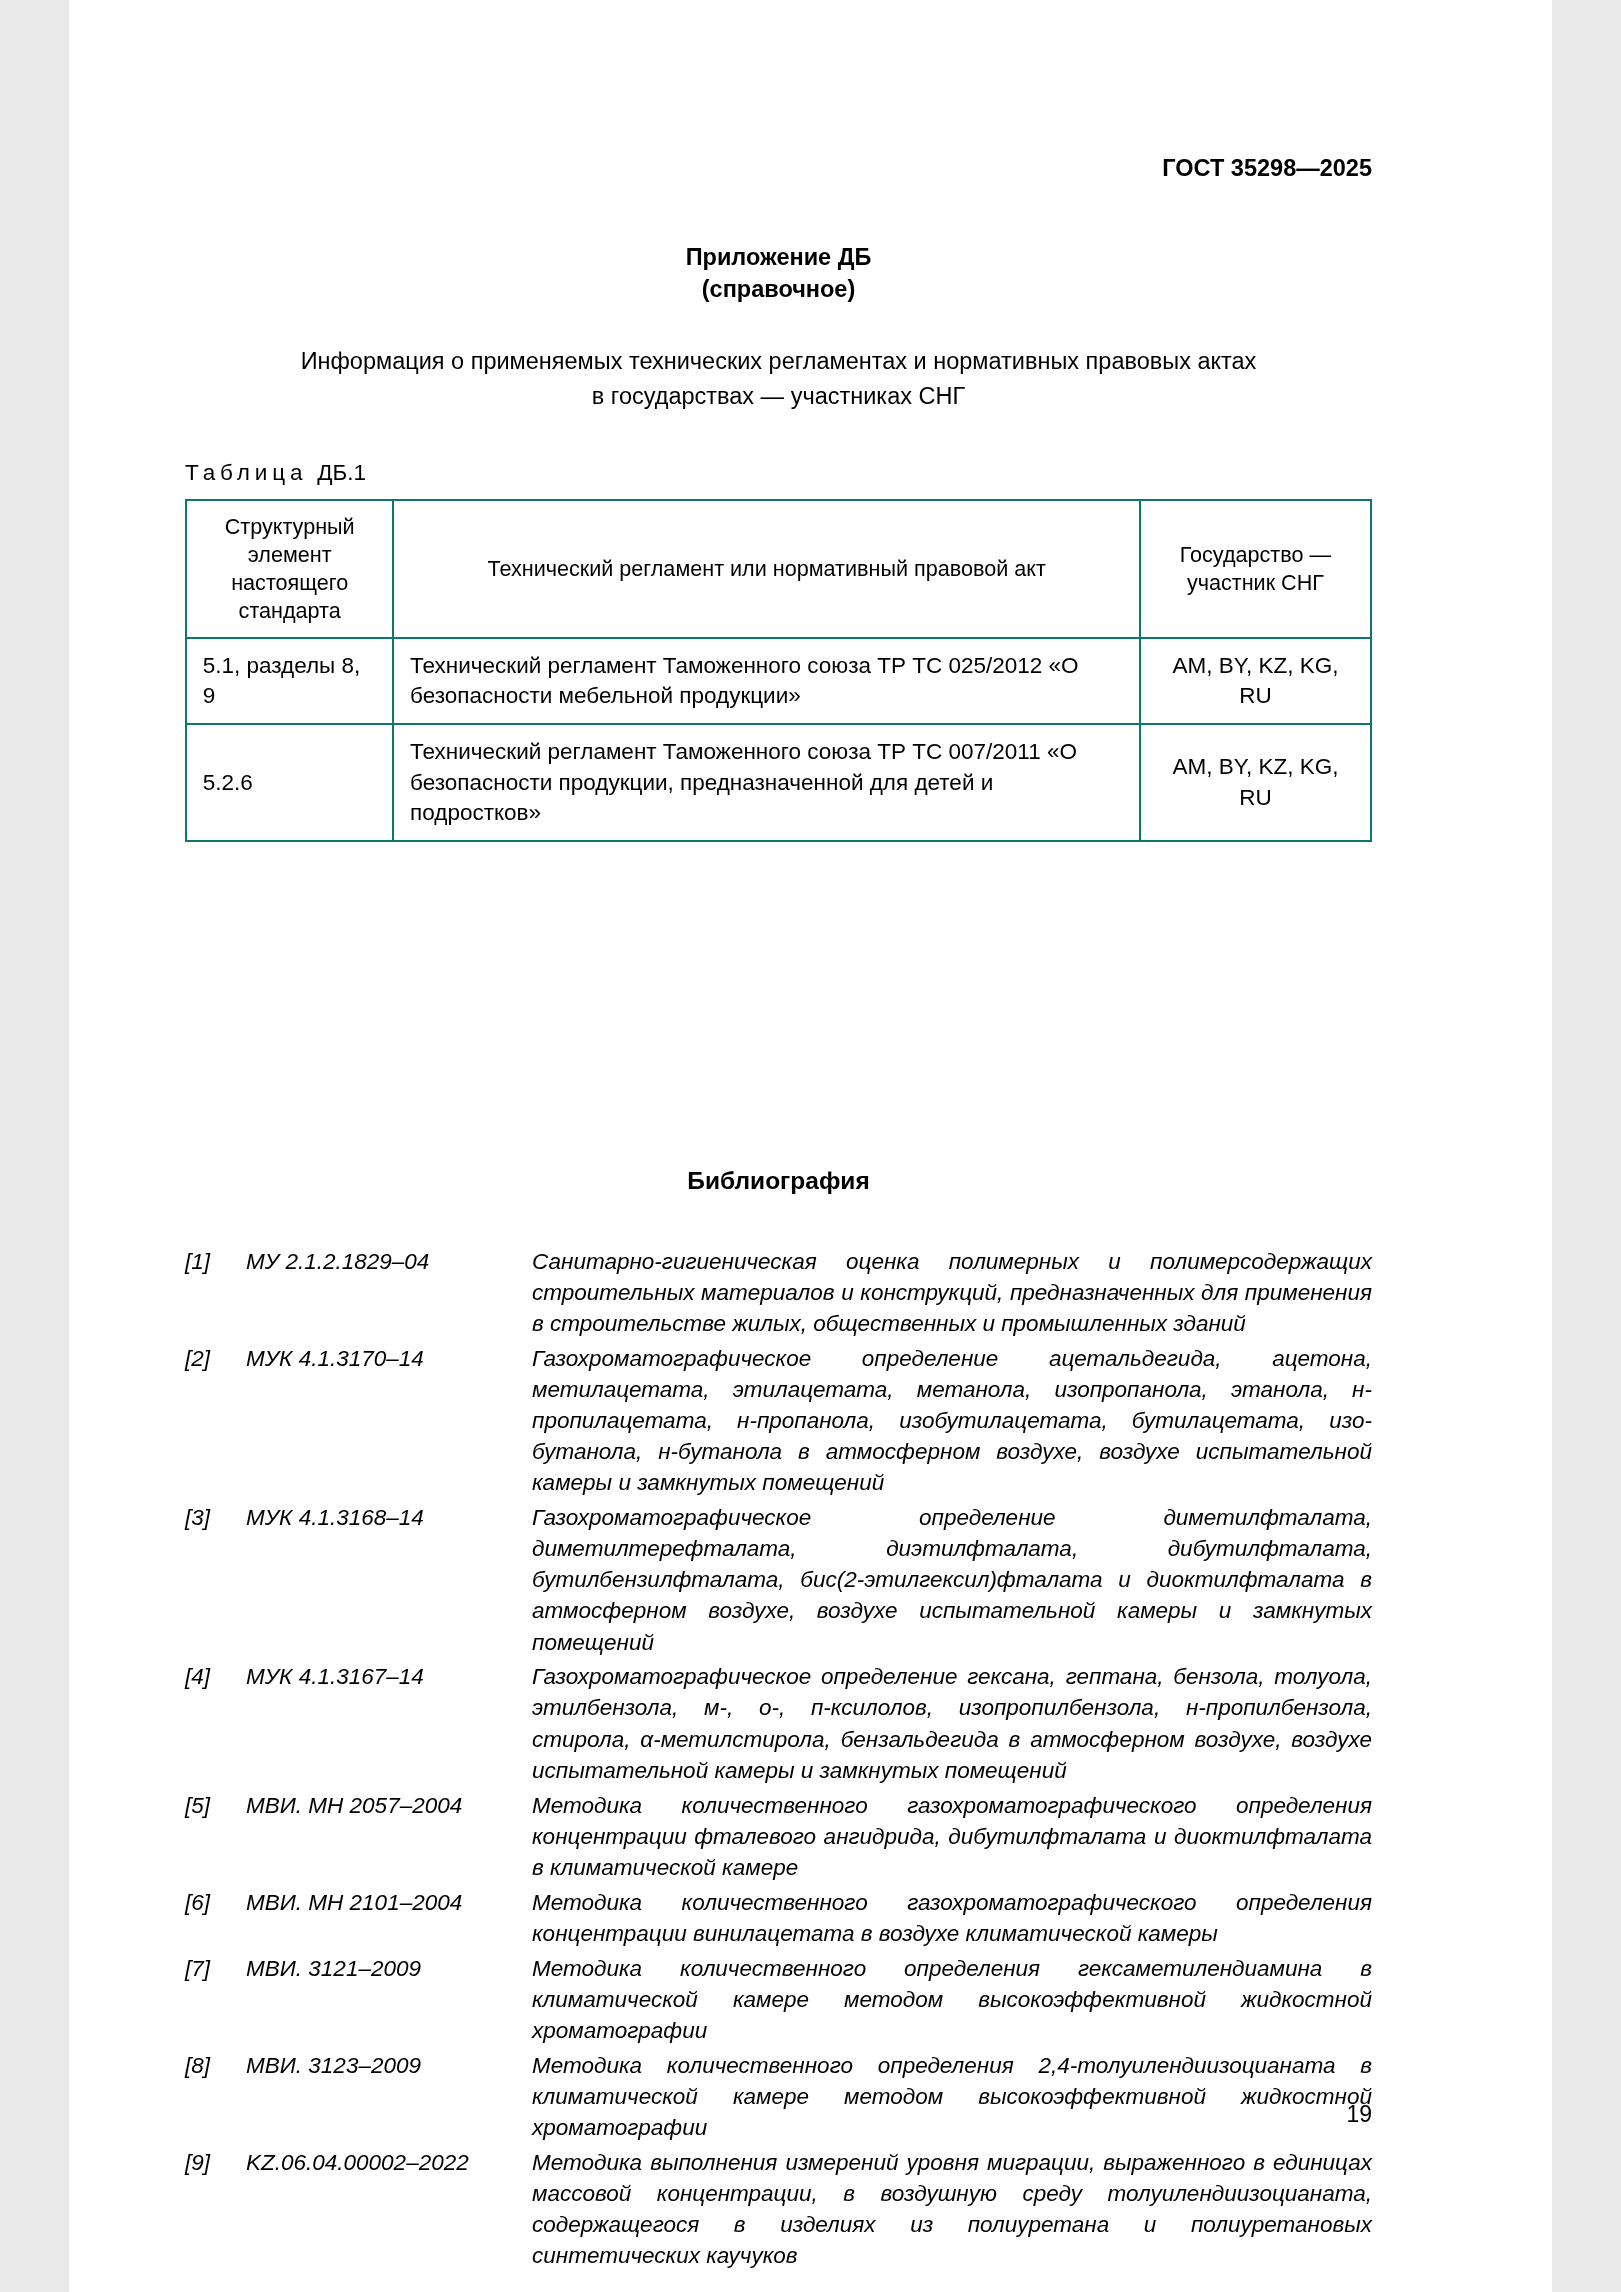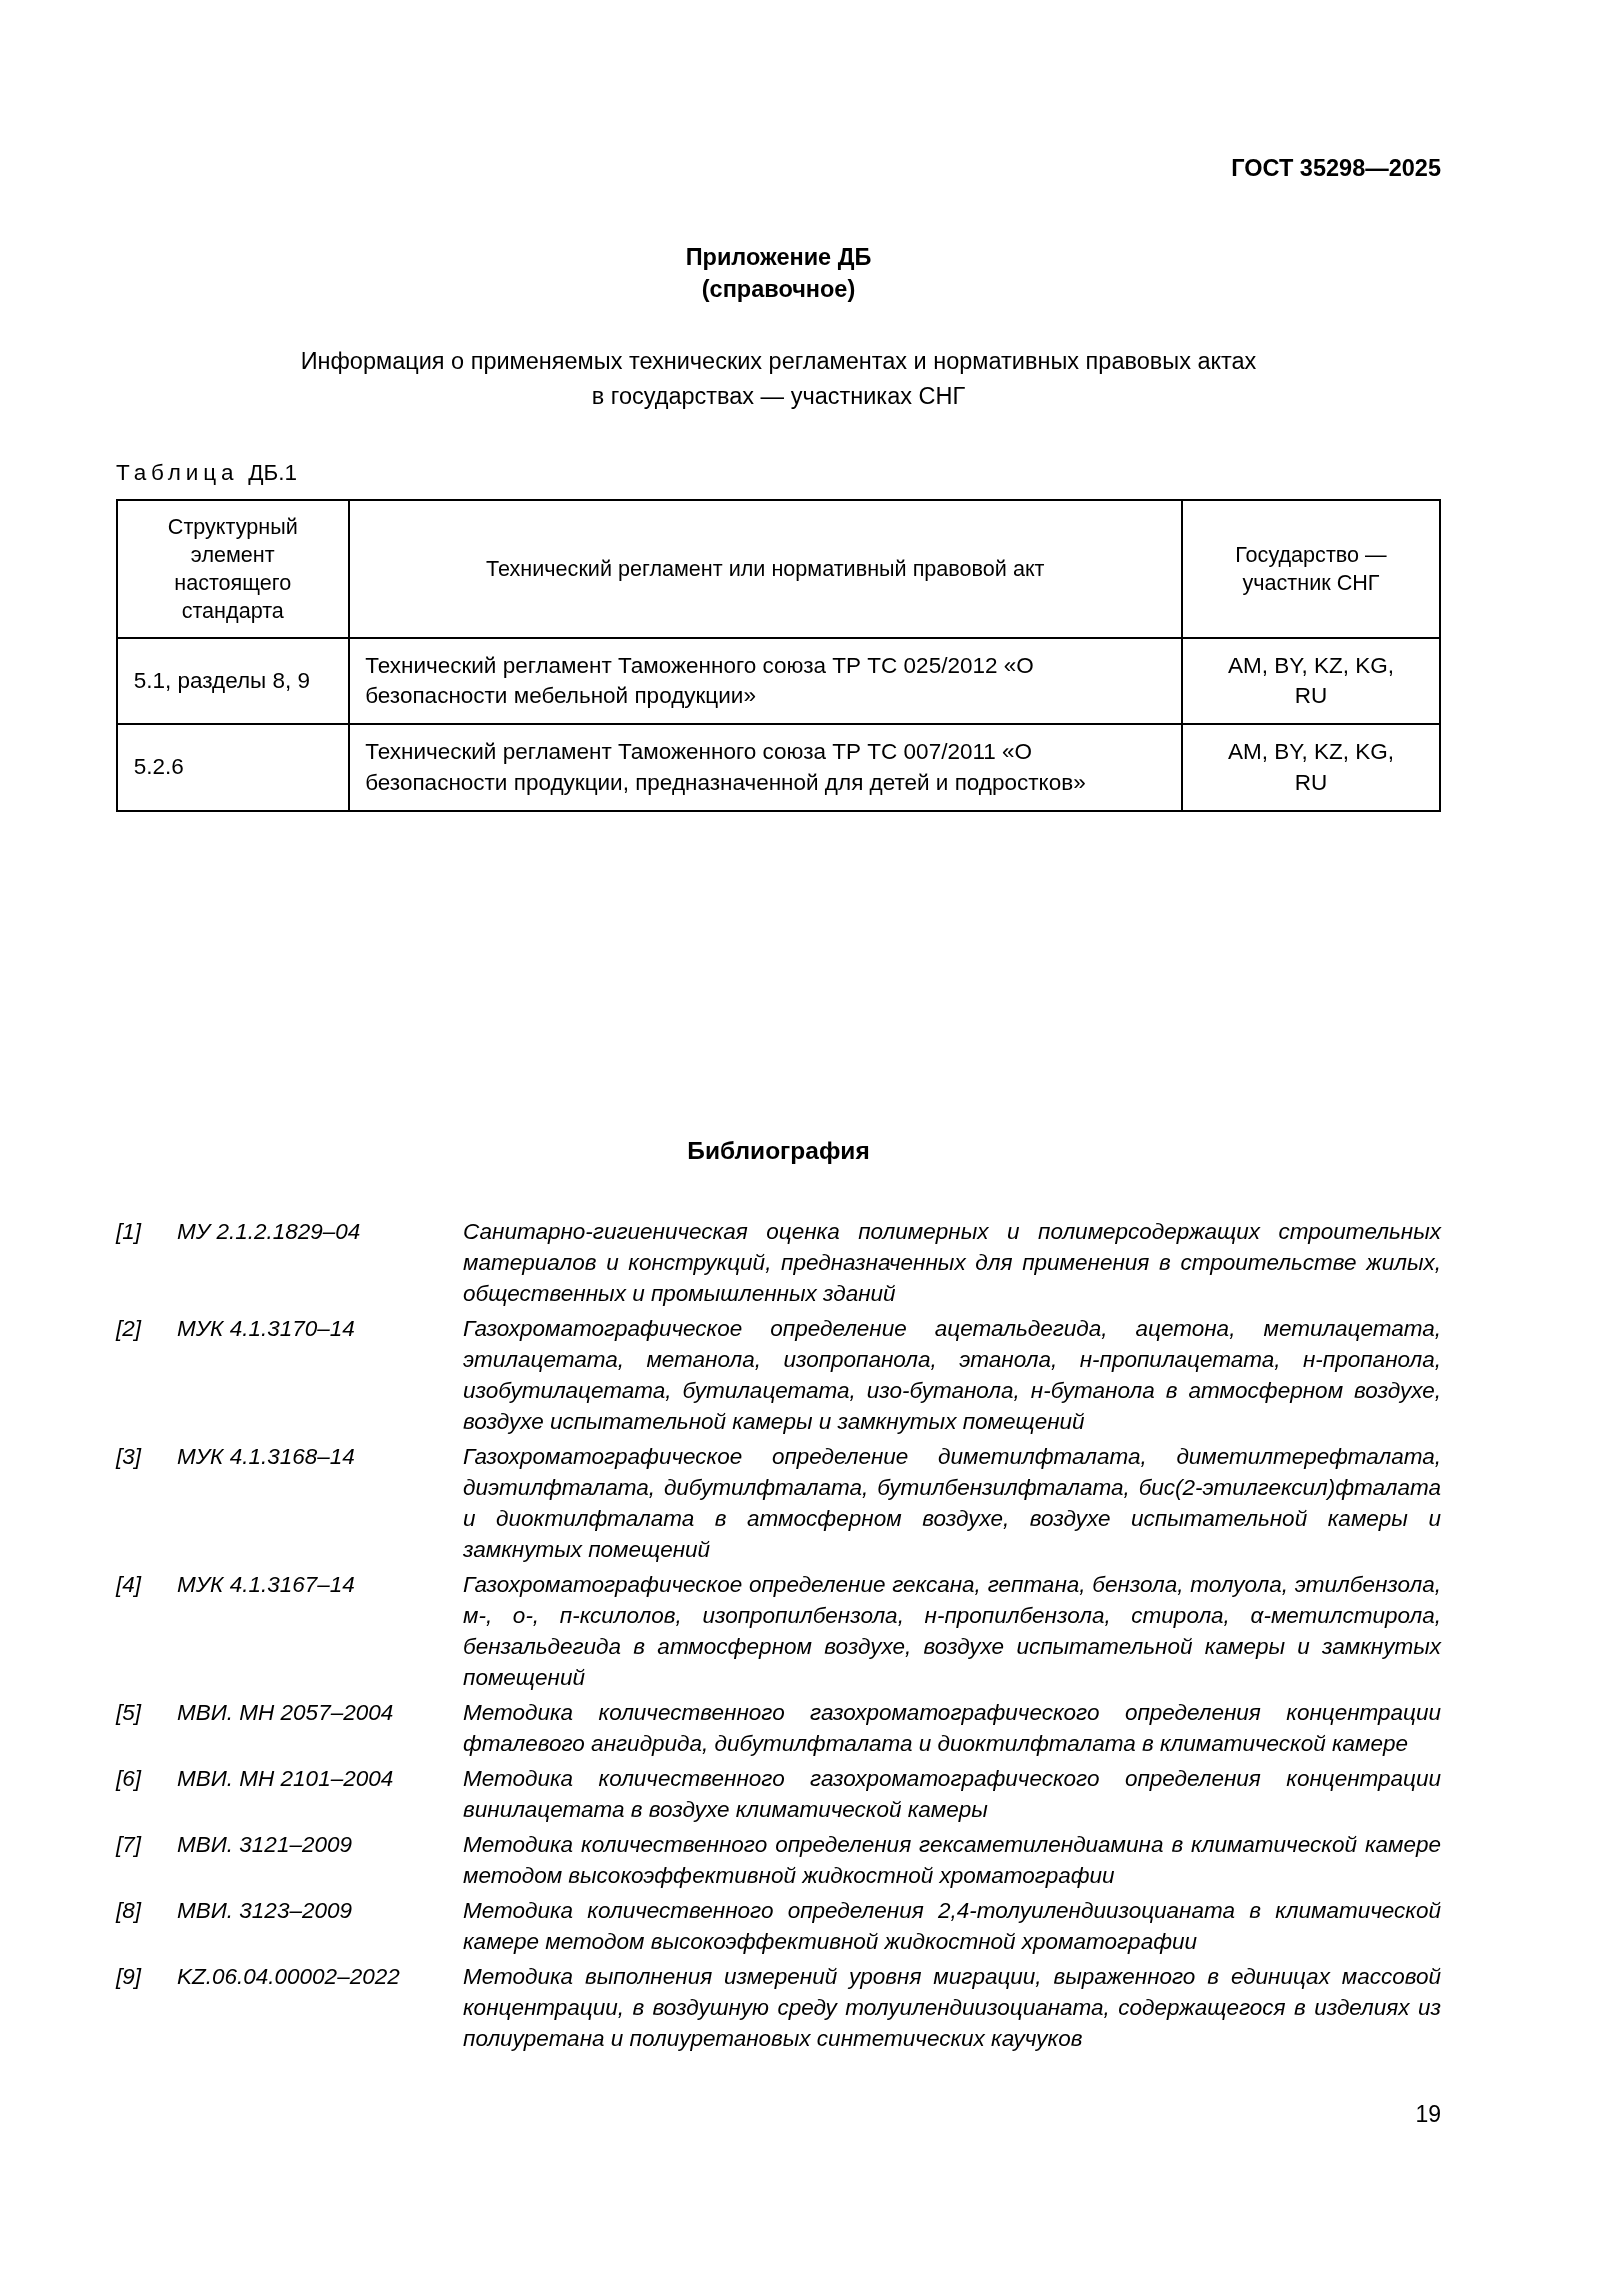--- a/index.html
+++ b/index.html
@@ -1,19 +1,19 @@
 <!DOCTYPE html>
 <html><head>
 <meta charset="utf-8">
 <style>
   * { margin: 0; padding: 0; box-sizing: border-box; }
   html, body { background: #e9e9e9; }
   .page {
     position: relative;
-    width: 1621px;
+    width: 1483px;
     height: 2293px;
     margin: 0 auto;
     background: #ffffff;
     color: #000000;
     font-family: "Liberation Sans", sans-serif;
     padding: 155px 180px 0 116px;
   }
   .doc-number {
     text-align: right;
     font-weight: bold;
@@ -45,21 +45,21 @@
   }
   .caption-word { letter-spacing: 4.9px; }
   .caption-number { margin-left: 9.8px; }
   table.reg-table {
     width: 100%;
     border-collapse: collapse;
     margin-top: 13.7px;
     font-size: 22.5px;
   }
   .reg-table th, .reg-table td {
-    border: 2px solid #000000;
+    border: 2px solid #0f766e;
     padding: 11.8px 15.7px;
   }
   .reg-table th {
     font-weight: normal;
     text-align: center;
     vertical-align: middle;
     font-size: 21.6px;
     line-height: 1.3;
   }
   .reg-table td {

